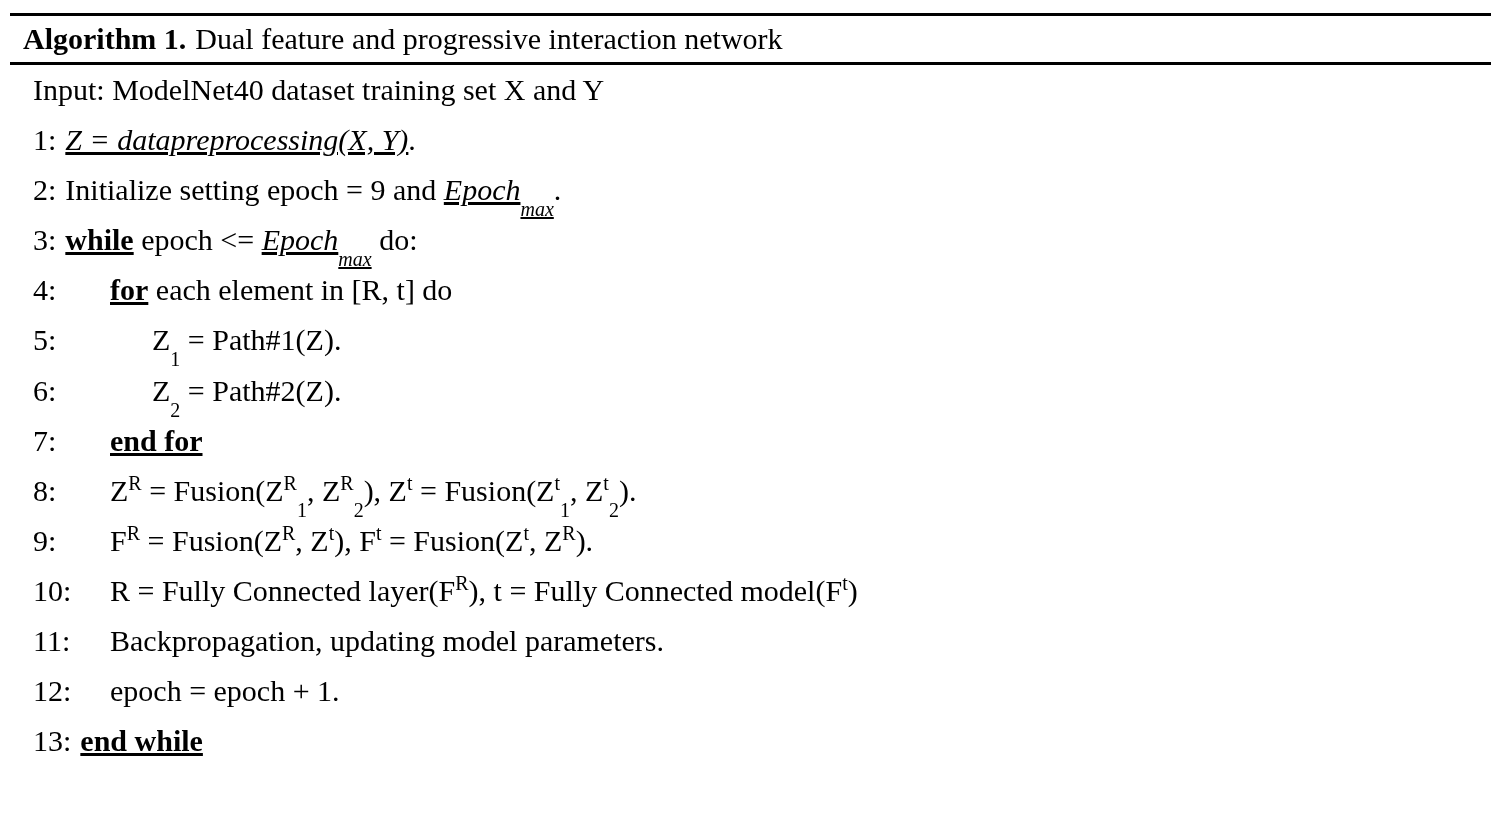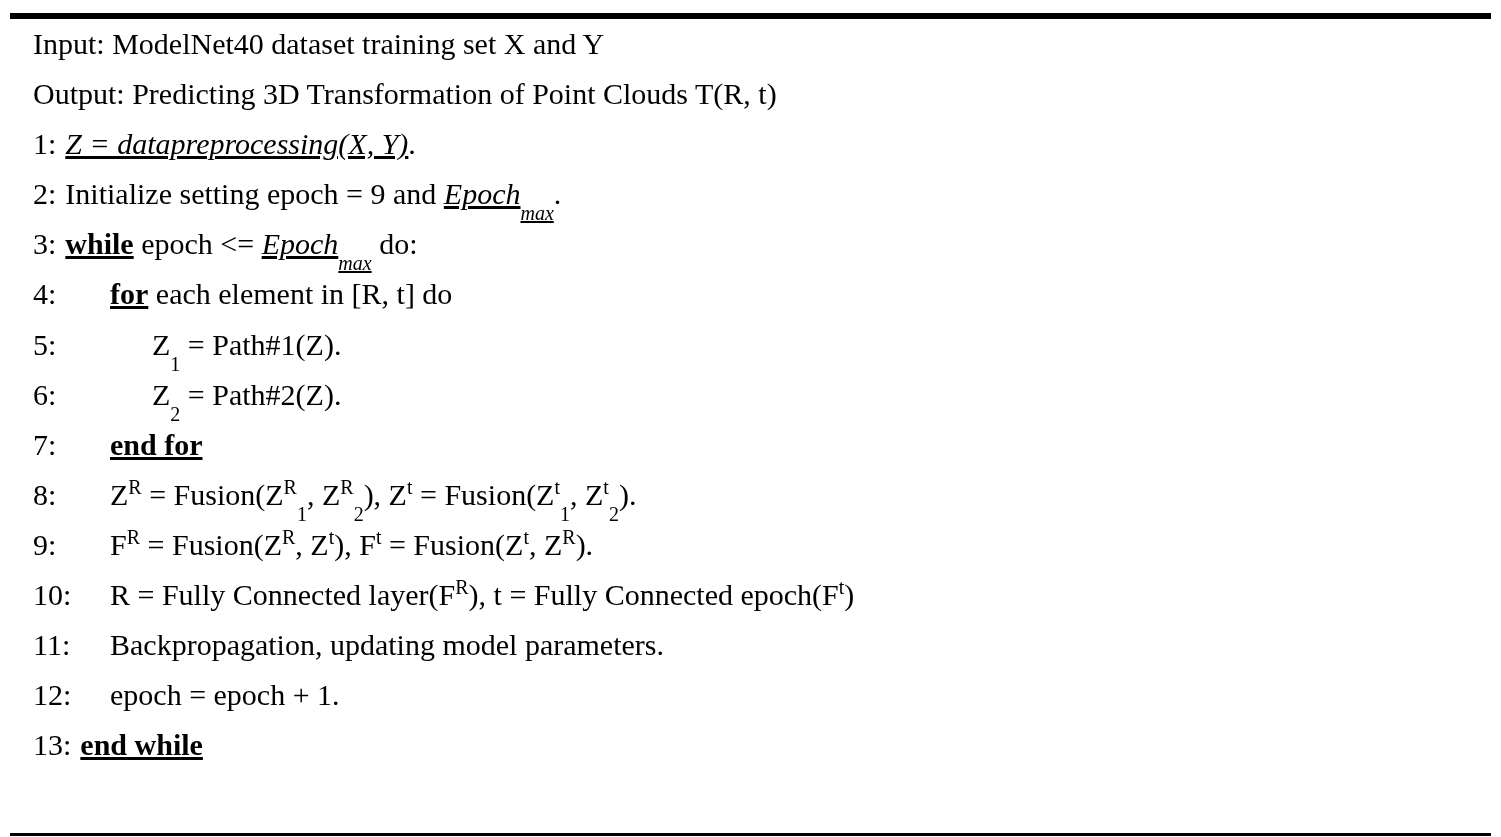--- a/index.html
+++ b/index.html
@@ -63,32 +63,34 @@
     line-height: 0;
     position: relative;
     top: 16px;
   }
 </style>
 </head>
 <body>
 
 <div class="algorithm">
   <div class="rule rule-top"></div>
+  <div class="header">
+    <span class="label">Algorithm 1.</span><span>Dual feature and progressive interaction network</span>
+  </div>
   <div class="rule rule-mid"></div>
   <div class="content" id="rows">
       <div class="row"><span><span>Input: ModelNet40 dataset training set X and Y</span></span></div>
-      <div class="row"><span><span>Output: Predicting 3D Transformation of Point Clouds T(R, t)</span></span></div>
       <div class="row"><span class="num indent0">1:</span><span><span class="i">Z = datapreprocessing(X, Y)</span><span>.</span></span></div>
       <div class="row"><span class="num indent0">2:</span><span><span>Initialize setting epoch = 9 and </span><span class="i">Epoch</span><span class="i sub">max</span><span>.</span></span></div>
       <div class="row"><span class="num indent0">3:</span><span><span class="b">while</span><span> epoch &lt;= </span><span class="i">Epoch</span><span class="i sub">max</span><span> do:</span></span></div>
       <div class="row"><span class="num indent1">4:</span><span><span class="b">for</span><span> each element in [R, t] do</span></span></div>
       <div class="row"><span class="num indent2">5:</span><span><span>Z</span><span class="sub">1</span><span> = Path#1(Z).</span></span></div>
       <div class="row"><span class="num indent2">6:</span><span><span>Z</span><span class="sub">2</span><span> = Path#2(Z).</span></span></div>
       <div class="row"><span class="num indent1">7:</span><span><span class="b">end for</span></span></div>
       <div class="row"><span class="num indent1">8:</span><span><span>Z</span><span class="sup">R</span><span> = Fusion(Z</span><span class="sup">R</span><span class="sub">1</span><span>, Z</span><span class="sup">R</span><span class="sub">2</span><span>), Z</span><span class="sup">t</span><span> = Fusion(Z</span><span class="sup">t</span><span class="sub">1</span><span>, Z</span><span class="sup">t</span><span class="sub">2</span><span>).</span></span></div>
       <div class="row"><span class="num indent1">9:</span><span><span>F</span><span class="sup">R</span><span> = Fusion(Z</span><span class="sup">R</span><span>, Z</span><span class="sup">t</span><span>), F</span><span class="sup">t</span><span> = Fusion(Z</span><span class="sup">t</span><span>, Z</span><span class="sup">R</span><span>).</span></span></div>
-      <div class="row"><span class="num indent1">10:</span><span><span>R = Fully Connected layer(F</span><span class="sup">R</span><span>), t = Fully Connected epoch(F</span><span class="sup">t</span><span>)</span></span></div>
+      <div class="row"><span class="num indent1">10:</span><span><span>R = Fully Connected layer(F</span><span class="sup">R</span><span>), t = Fully Connected model(F</span><span class="sup">t</span><span>)</span></span></div>
       <div class="row"><span class="num indent1">11:</span><span><span>Backpropagation, updating model parameters.</span></span></div>
       <div class="row"><span class="num indent1">12:</span><span><span>epoch = epoch + 1.</span></span></div>
       <div class="row"><span class="num indent0">13:</span><span><span class="b">end while</span></span></div>
     </div>
   <div class="rule rule-bottom"></div>
 </div>
 
 </body></html>

